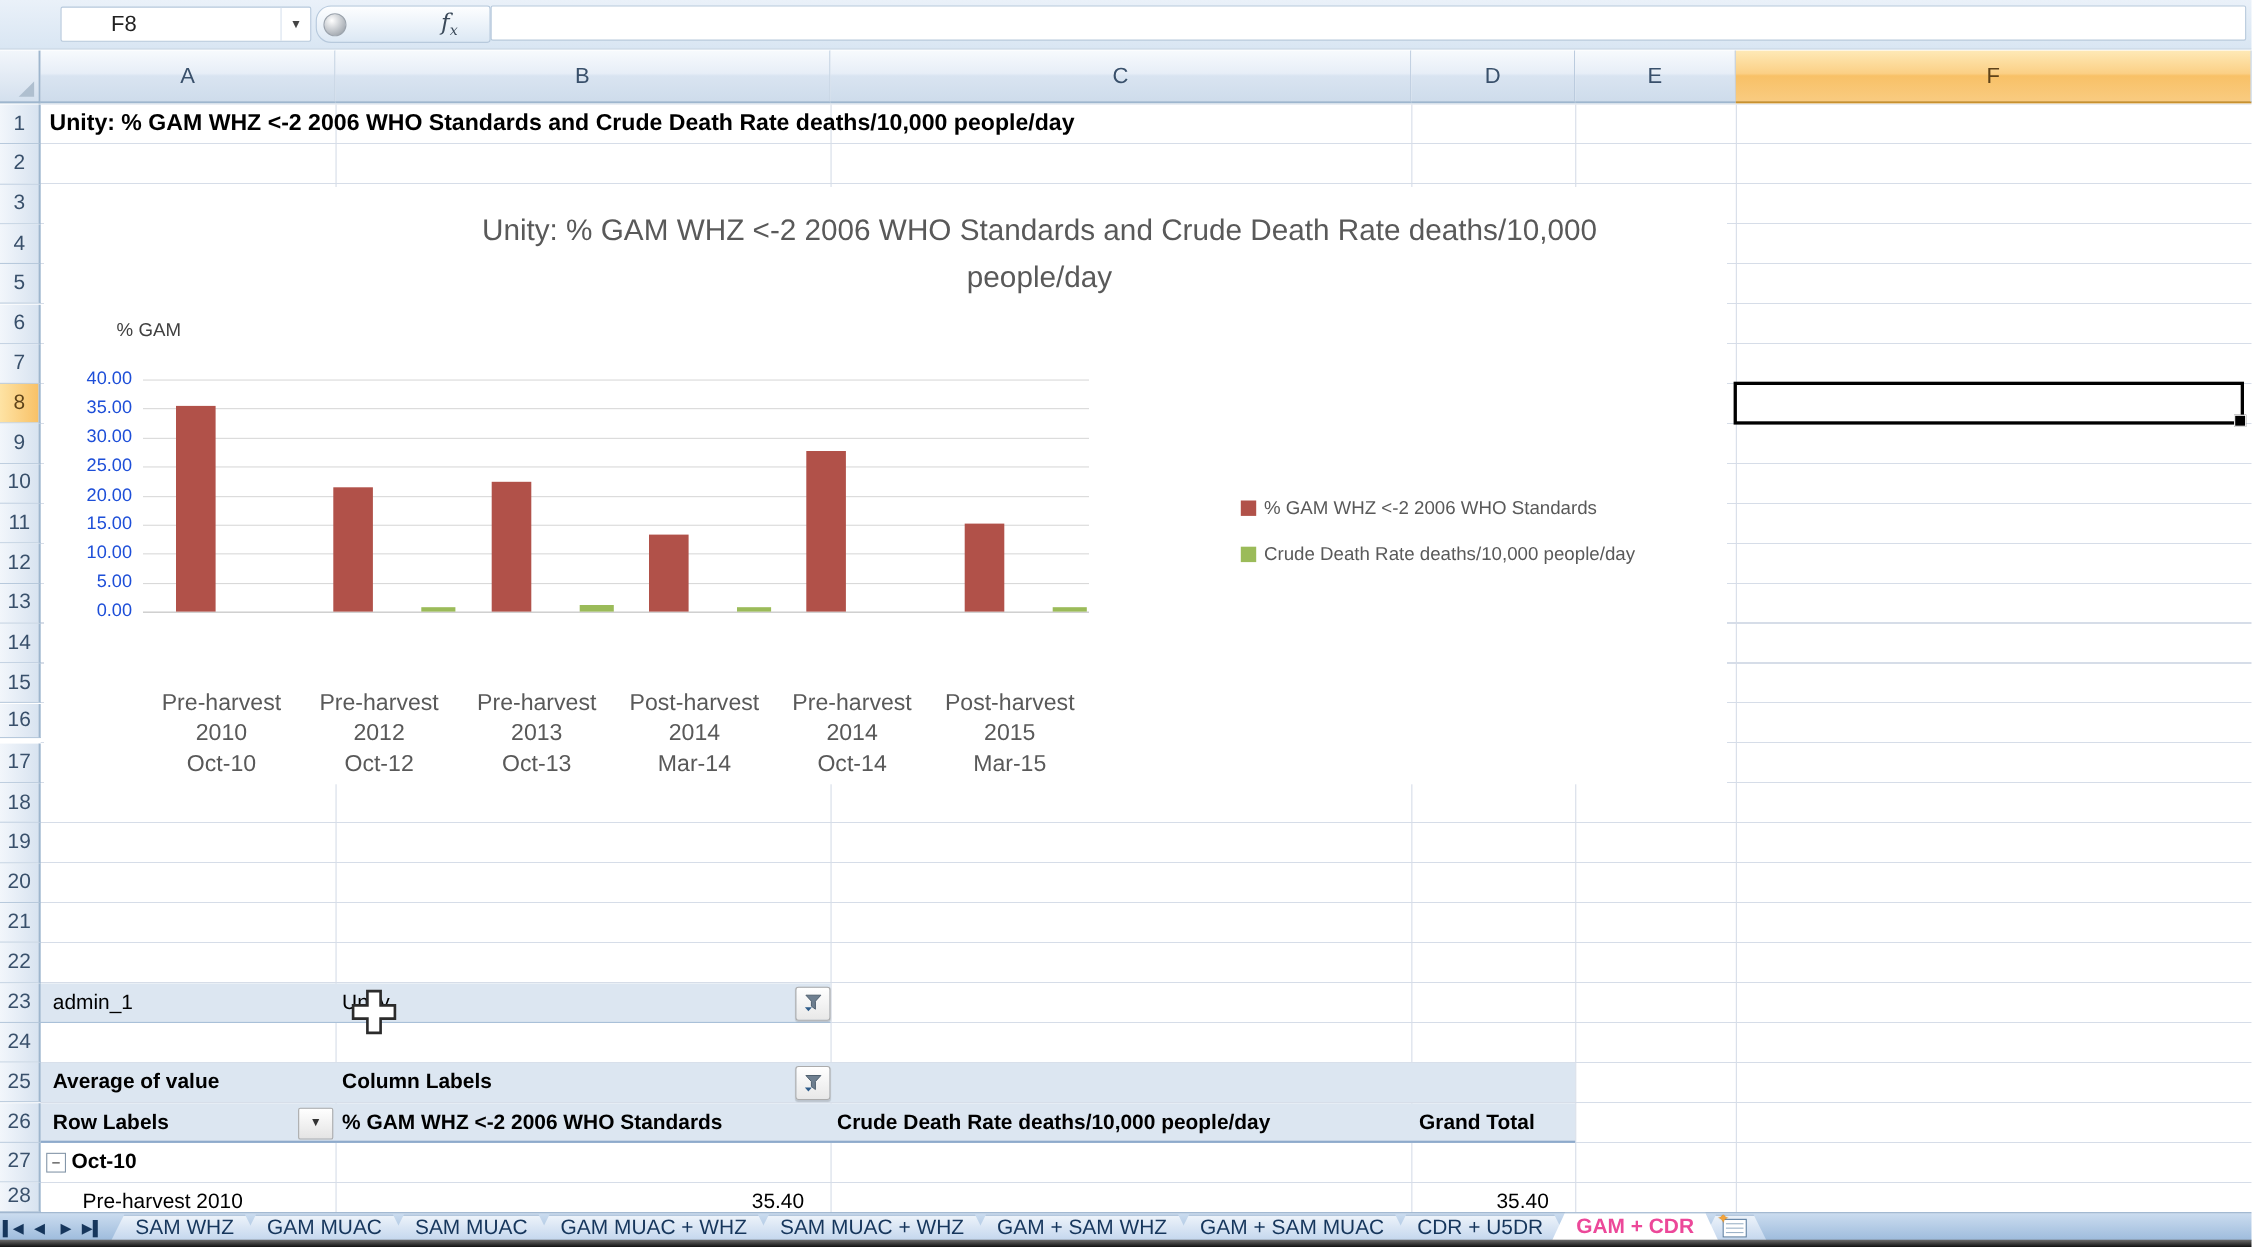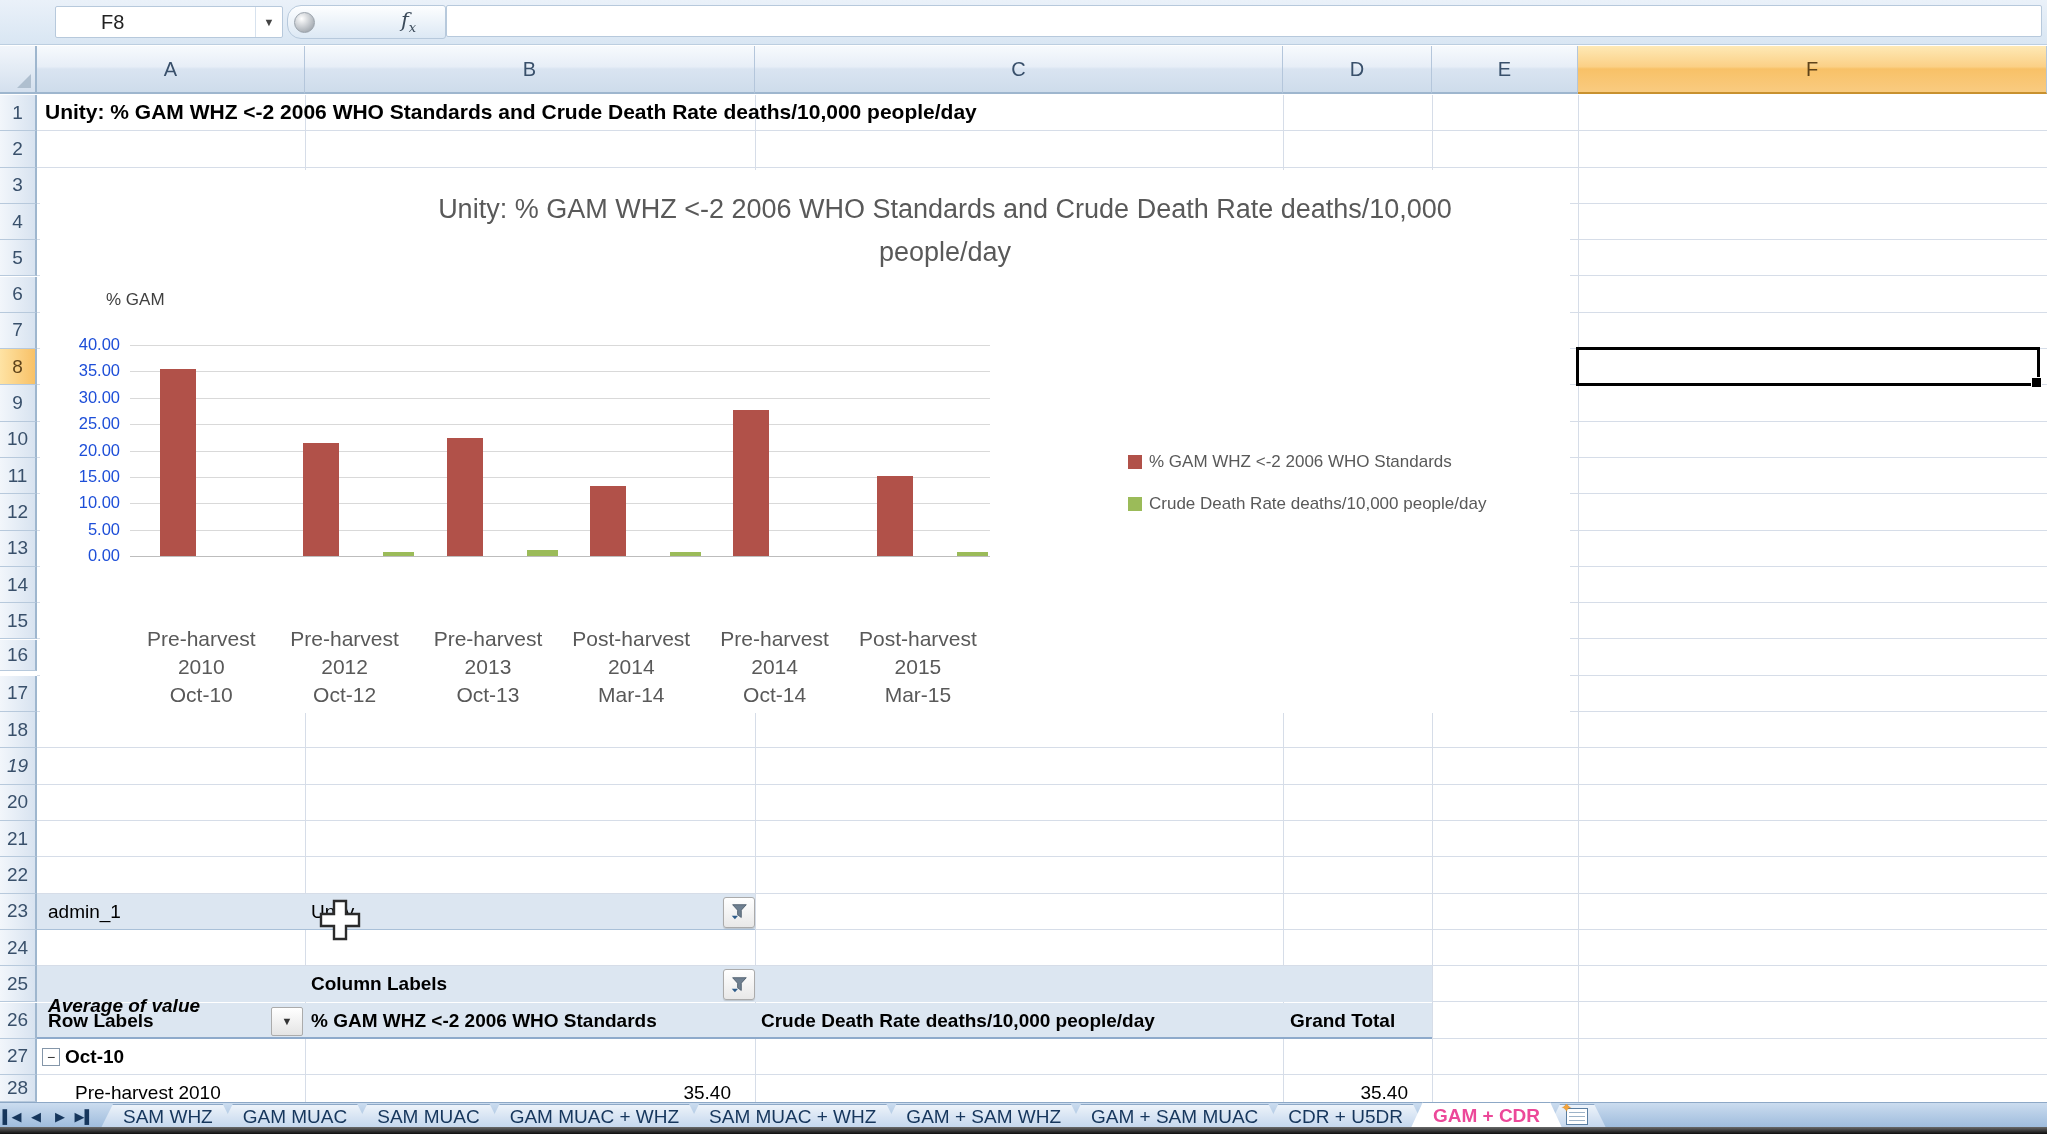--- a/index.html
+++ b/index.html
@@ -168,21 +168,21 @@
       </div>
       <div class="abs leg" style="top: 326px;">
         <div class="sw" style="background: rgb(155, 187, 89);"></div>
         <div class="tx">Crude Death Rate deaths/10,000 people/day</div>
       </div>
     </div>
     <div class="abs pband" style="left: 0px; top: 798.6px; width: 718px; height: 36.3px; border-bottom: 1px solid rgb(169, 192, 216);"></div>
     <div class="abs ptext" style="left: 11px; top: 798.6px;">admin_1</div>
     <div class="abs ptext" style="left: 274px; top: 798.6px;">Unity</div>
     <div class="abs pband" style="left: 0px; top: 871.2px; width: 1395px; height: 36.3px;"></div>
-    <div class="abs ptext b" style="left: 11px; top: 893px; font-style: italic;">Average of value</div>
+    <div class="abs ptext b" style="left: 11px; top: 871px;">Average of value</div>
     <div class="abs ptext b" style="left: 274px; top: 871.2px;">Column Labels</div>
     <div class="abs pband" style="left: 0px; top: 907.5px; width: 1395px; height: 36.3px; border-bottom: 2px solid rgb(142, 170, 203);"></div>
     <div class="abs ptext b" style="left: 11px; top: 907.5px;">Row Labels</div>
     <div class="abs ptext b" style="left: 274px; top: 907.5px;">% GAM WHZ &lt;-2 2006 WHO Standards</div>
     <div class="abs ptext b" style="left: 724px; top: 907.5px;">Crude Death Rate deaths/10,000 people/day</div>
     <div class="abs ptext b" style="left: 1253px; top: 907.5px;">Grand Total</div>
     <div class="abs fbtn" style="left: 686px; top: 801.6px;">
       <svg width="20" height="20" viewBox="0 0 22 22">
         <polygon points="4,3 19,3 13.5,9 13.5,17 9.5,14 9.5,9" fill="#6E7F90" stroke="#50606F"></polygon>
         <polygon points="3,15 10,15 6.5,19" fill="#2E5C8A"></polygon>
@@ -251,21 +251,21 @@
 <div class="abs rowhdr" style="top: 385.4px; height: 36.3px;">9</div>
 <div class="abs rowhdr" style="top: 421.7px; height: 36.3px;">10</div>
 <div class="abs rowhdr" style="top: 458px; height: 36.3px;">11</div>
 <div class="abs rowhdr" style="top: 494.3px; height: 36.3px;">12</div>
 <div class="abs rowhdr" style="top: 530.6px; height: 36.3px;">13</div>
 <div class="abs rowhdr" style="top: 566.9px; height: 36.3px;">14</div>
 <div class="abs rowhdr" style="top: 603.2px; height: 36.3px;">15</div>
 <div class="abs rowhdr" style="top: 639.5px; height: 31px;">16</div>
 <div class="abs rowhdr" style="top: 675.8px; height: 36.3px;">17</div>
 <div class="abs rowhdr" style="top: 712.1px; height: 36.3px;">18</div>
-<div class="abs rowhdr" style="top: 748.4px; height: 36.3px; font-style: italic;">19</div>
+<div class="abs rowhdr" style="top: 748.4px; height: 36.3px;">19</div>
 <div class="abs rowhdr" style="top: 784.7px; height: 36.3px;">20</div>
 <div class="abs rowhdr" style="top: 821px; height: 36.3px;">21</div>
 <div class="abs rowhdr" style="top: 857.3px; height: 36.3px;">22</div>
 <div class="abs rowhdr" style="top: 893.6px; height: 36.3px;">23</div>
 <div class="abs rowhdr" style="top: 929.9px; height: 36.3px;">24</div>
 <div class="abs rowhdr" style="top: 966.2px; height: 36.3px;">25</div>
 <div class="abs rowhdr" style="top: 1002.5px; height: 36.3px;">26</div>
 <div class="abs rowhdr" style="top: 1038.8px; height: 36.3px;">27</div>
 <div class="abs rowhdr" style="top: 1075.1px; height: 26.9px;">28</div>
 

